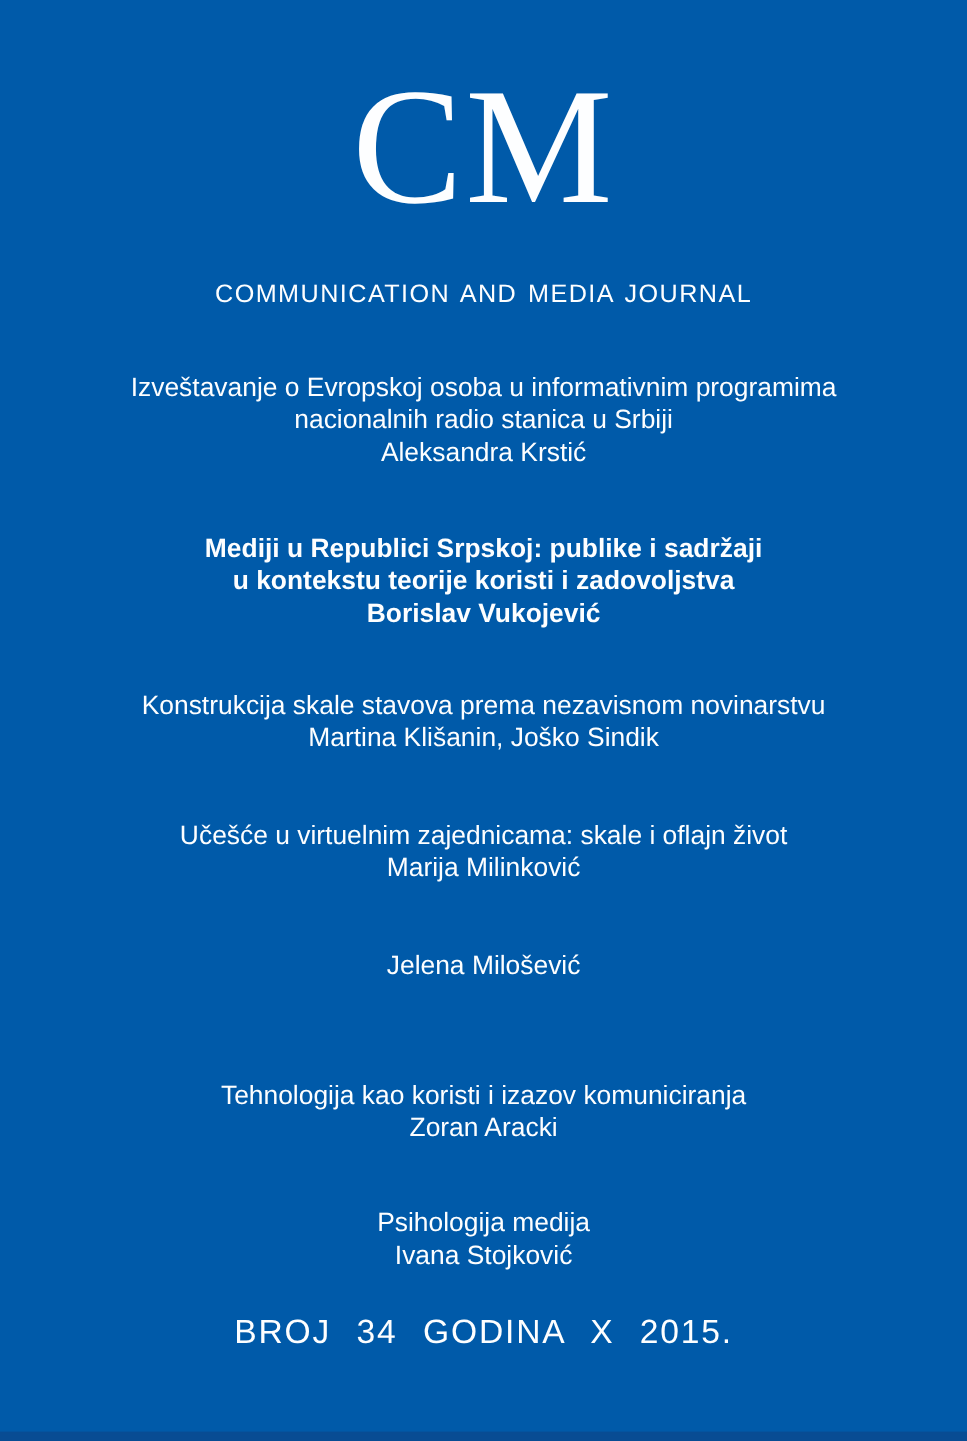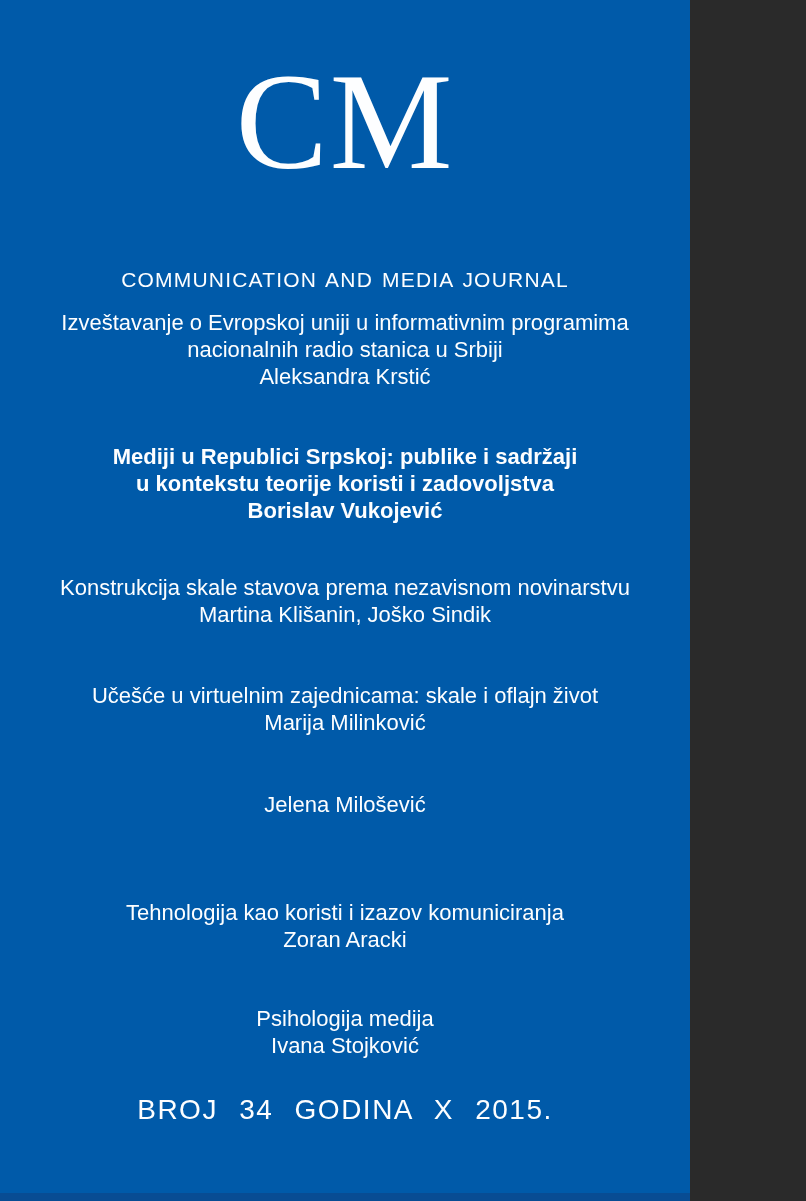--- a/index.html
+++ b/index.html
@@ -2,21 +2,21 @@
 <html><head>
 <meta charset="utf-8">
 <style>
   html, body {
     margin: 0;
     padding: 0;
     background: #2a2a2a;
   }
   .cover {
     position: relative;
-    width: 690px;
+    width: 806px;
     height: 1201px;
     background: #005aa9;
     overflow: hidden;
     font-family: "Liberation Sans", sans-serif;
     color: #fdfeff;
   }
   .centered {
     position: absolute;
     left: 0;
     right: 0;
@@ -36,21 +36,20 @@
     line-height: 30px;
     letter-spacing: 1.6px;
     word-spacing: 8px;
   }
   .subtitle-en {
     top: 231px;
     font-size: 21px;
     line-height: 30px;
     letter-spacing: 1.2px;
     word-spacing: 2px;
-    margin-top: 34px;
   }
   .article {
     font-size: 22px;
     line-height: 27px;
   }
   .article div { min-height: 27px; }
   .article-1 { top: 309px; }
   .article-2 { top: 443px; font-weight: bold; }
   .article-3 { top: 574px; }
   .article-4 { top: 682px; }
@@ -74,21 +73,21 @@
 </style>
 </head>
 <body>
 
 <div class="cover">
 
   <div class="centered logo">CM</div>
   <div class="centered subtitle-en">COMMUNICATION AND MEDIA JOURNAL</div>
 
   <div class="centered article article-1">
-    <div>Izveštavanje o Evropskoj uniji u informativnim programima</div>
+    <div>Izveštavanje o Evropskoj osoba u informativnim programima</div>
     <div>nacionalnih radio stanica u Srbiji</div>
     <div>Aleksandra Krstić</div>
   </div>
 
   <div class="centered article article-2">
     <div>Mediji u Republici Srpskoj: publike i sadržaji</div>
     <div>u kontekstu teorije koristi i zadovoljstva</div>
     <div>Borislav Vukojević</div>
   </div>
 

